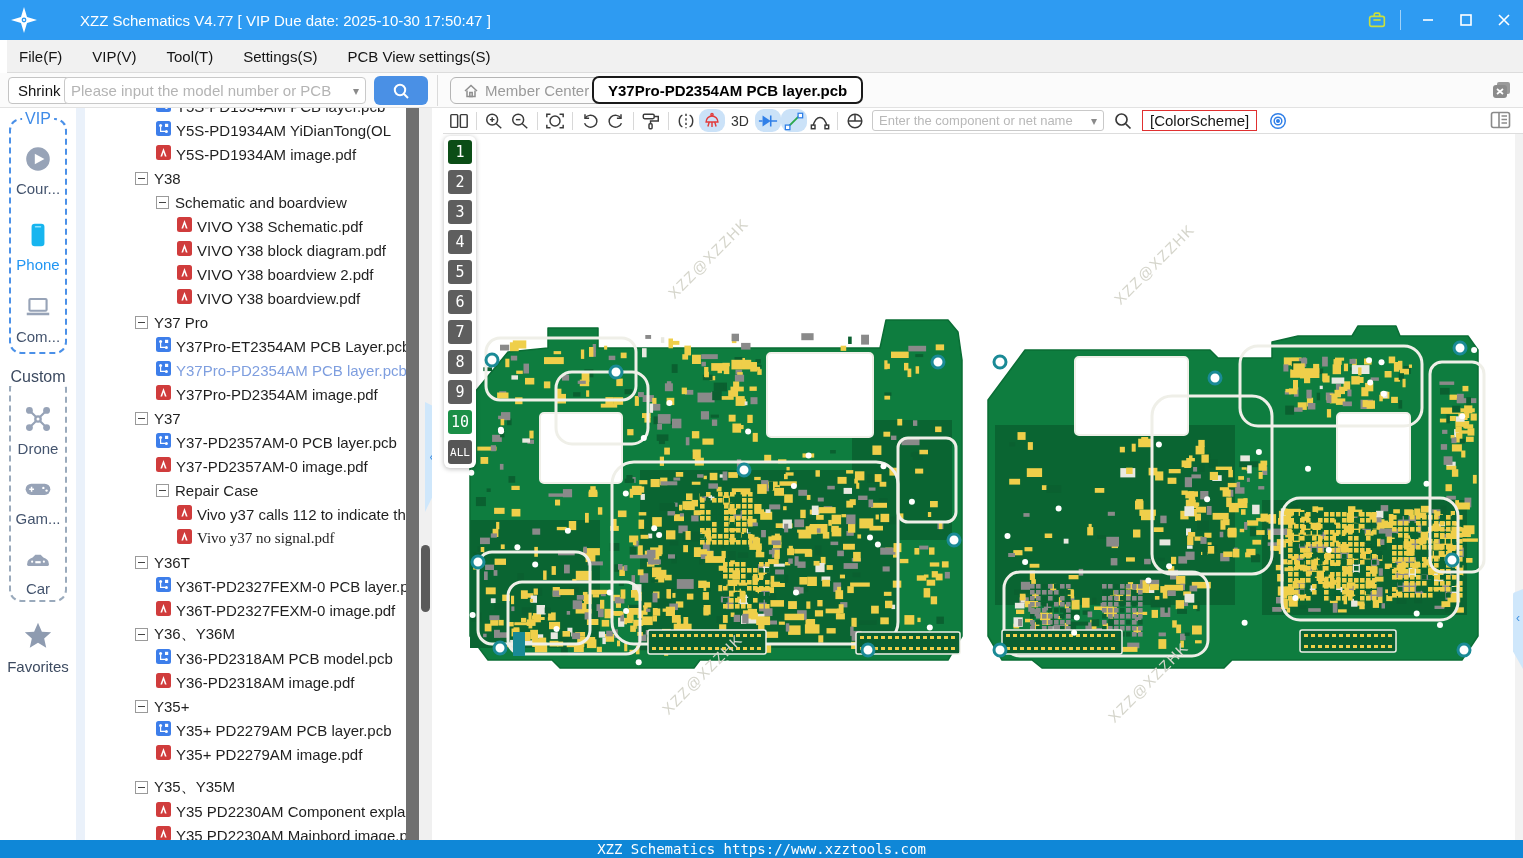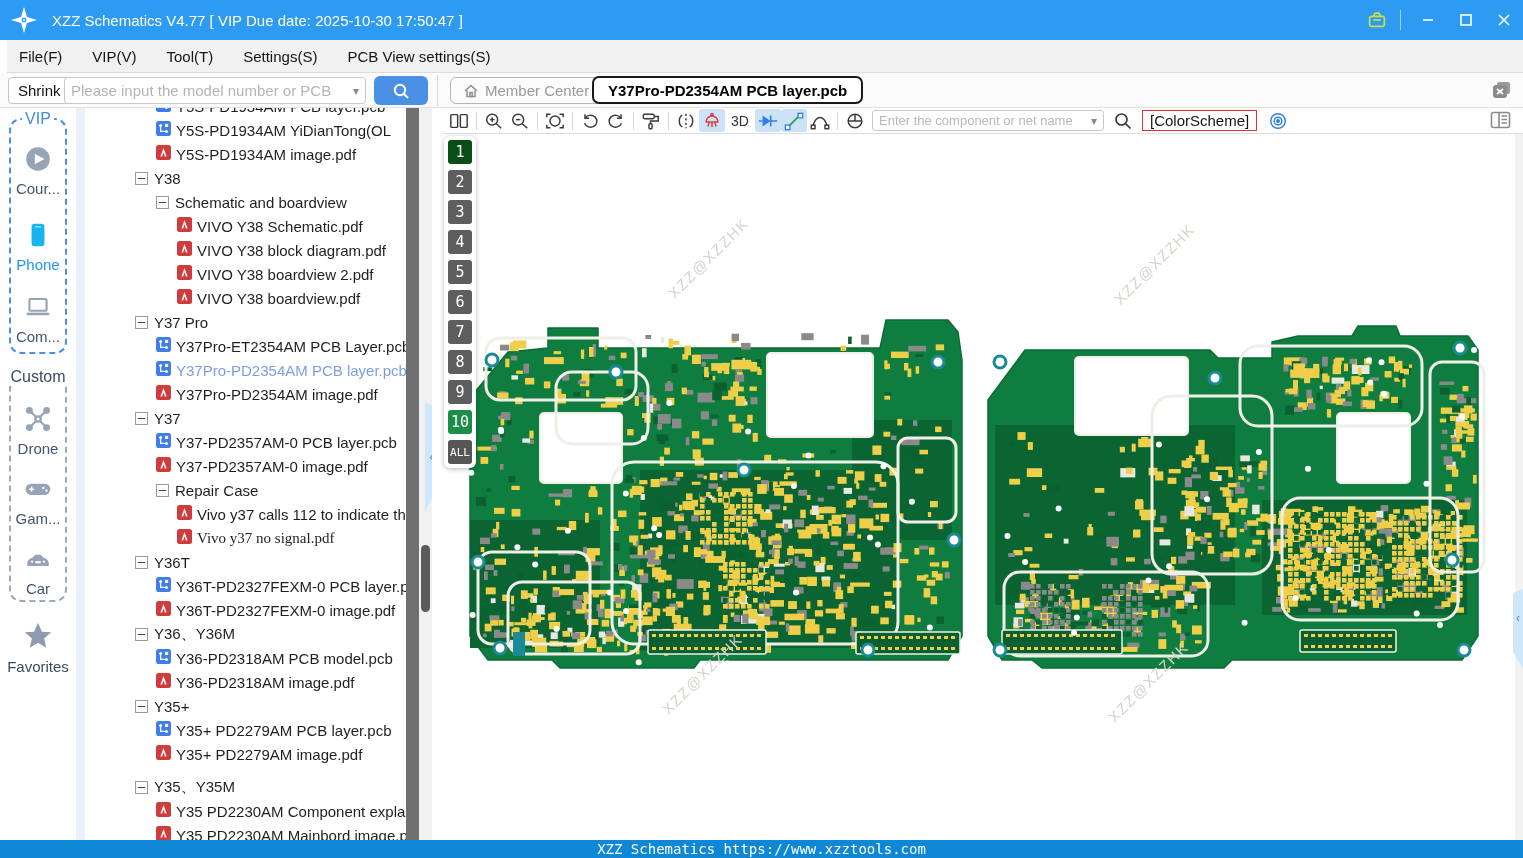--- a/index.html
+++ b/index.html
@@ -1,21 +1,21 @@
 <!DOCTYPE html>
 <html><head>
 <meta charset="utf-8">
 <style>
   * { margin:0; padding:0; box-sizing:border-box; }
   html,body { width:1523px; height:858px; overflow:hidden; }
   body { position:relative; background:#fff; font-family:"Liberation Sans", sans-serif; }
 
   
   .titlebar { position:absolute; left:0; top:0; width:100%; height:40px; background:#2E9BF2;
-              display:flex; align-items:center; color:#fff; }
+              display:flex; align-items:center; color:#fff;gap:28px; }
   .app-icon { margin-left:10px; width:28px; height:28px; }
   .title-text { margin-left:14px; font-size:15px; }
   .win-right { margin-left:auto; display:flex; align-items:center; height:100%; }
   .brief { width:30px; height:100%; display:flex; align-items:center; justify-content:center; cursor:pointer; }
   .win-sep { width:1px; height:20px; background:rgba(255,255,255,.55); margin:0 8px; }
   .win-btn { width:38px; height:100%; display:flex; align-items:center; justify-content:center;
              font-size:15px; cursor:pointer; }
 
   
   .menubar { position:absolute; left:7px; top:40px; width:100%; height:33px; background:#F1F1F1;
@@ -40,21 +40,21 @@
                 color:#9A9A9A; font-size:15px; }
   .file-tab { position:absolute; left:592px; top:3px; height:28px; padding:0 14px; background:#fff;
               border:2px solid #1A1A1A; border-radius:7px; display:flex; align-items:center;
               font-size:15px; font-weight:bold; color:#000; }
   .doc-close { position:absolute; right:10px; top:8px; width:22px; height:20px; cursor:pointer; }
 
   
   .toolbar { position:absolute; left:443px; top:108px; right:0; height:26px; background:#fff;
              border-bottom:1px solid #DDDDDD; display:flex; align-items:center; padding-left:3px; }
   .tbtn { width:26px; height:23px; display:flex; align-items:center; justify-content:center;
-          border-radius:3px; cursor:pointer; flex:0 0 auto; }
+          border-radius:9px; cursor:pointer; flex:0 0 auto; }
   .tbtn.active { background:#CBE2F8; }
   .tbtn.txt { font-size:14px; color:#333; width:30px; }
   .tsep { width:1px; height:18px; background:#D8D8D8; margin:0 4px; flex:0 0 auto; }
   .net-combo { width:232px; height:21px; border:1px solid #C9C9C9; border-radius:3px; background:#fff;
                display:flex; align-items:center; padding:0 6px; margin:0 6px 0 4px; flex:0 0 auto; }
   .net-combo input { flex:1; border:none; outline:none; font-size:13px; color:#333; min-width:0; }
   .net-combo input::placeholder { color:#B8B8B8; }
   .colorscheme { border:1px solid #E03030; padding:1px 7px; font-size:15px; color:#141414;
                  margin:0 8px 0 6px; flex:0 0 auto; cursor:pointer; background:#fff; }
   .panel-icon { position:absolute; right:12px; top:3px; }

